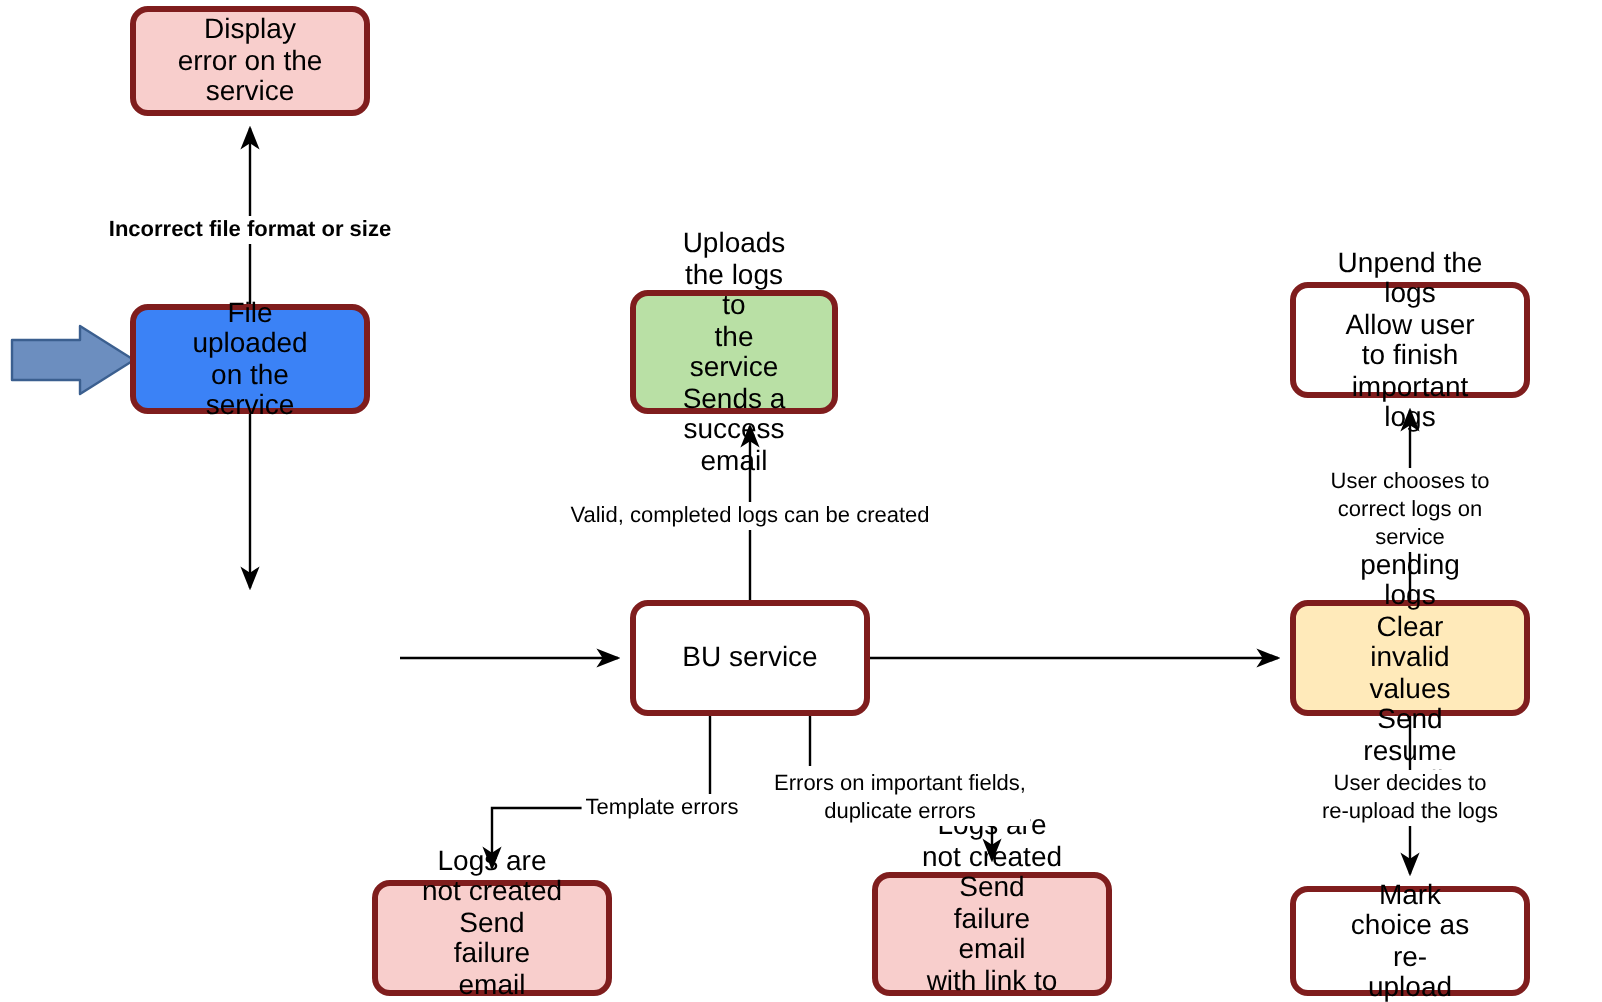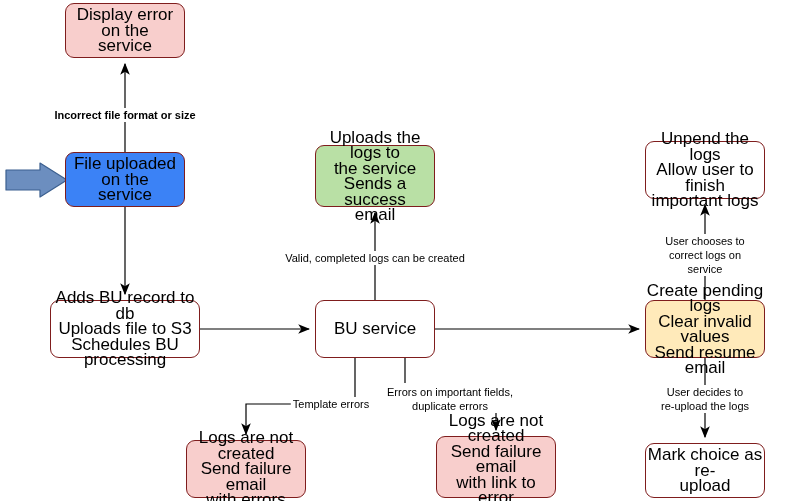--- a/index.html
+++ b/index.html
@@ -20,30 +20,30 @@
   #edge-layer {
     position: absolute;
     left: 0;
     top: 0;
     width: 801px;
     height: 501px;
   }
   .node {
     position: absolute;
     box-sizing: border-box;
-    border: 1px solid #7f1d1d;
+    border: 3px solid #7f1d1d;
     border-radius: 9px;
     display: flex;
     align-items: center;
     justify-content: center;
     text-align: center;
-    font-size: 17px;
+    font-size: 14px;
     line-height: 15.5px;
     color: #000000;
-    padding: 1px 0;
+    padding: 1px 20px;
     white-space: pre-line;
   }
   .edge-label {
     position: absolute;
     font-size: 11px;
     line-height: 14px;
     color: #000000;
     text-align: center;
     background: #ffffff;
     white-space: pre-line;
@@ -108,27 +108,22 @@
   <div class="node" style="left:65px;top:3px;width:120px;height:55px;background:#f8cecc;">
     <span>Display error on the
 service</span>
   </div>
 
   <div class="node" style="left:65px;top:152px;width:120px;height:55px;background:#3b82f6;">
     <span>File uploaded on the
 service</span>
   </div>
 
-  <div class="node" style="left:50px;top:300px;width:150px;height:58px;background:#ffffff;">
-    <span>Adds BU record to db
-Uploads file to S3
-Schedules BU processing</span>
-  </div>
 
-  <div class="node" style="left:315px;top:145px;width:120px;height:62px;background:#b9e0a5;">
+  <div class="node" style="left:315px;top:145px;width:104px;height:62px;background:#b9e0a5;">
     <span>Uploads the logs to
 the service
 Sends a success
 email</span>
   </div>
 
   <div class="node" style="left:315px;top:300px;width:120px;height:58px;background:#ffffff;">
     <span>BU service</span>
   </div>
 

